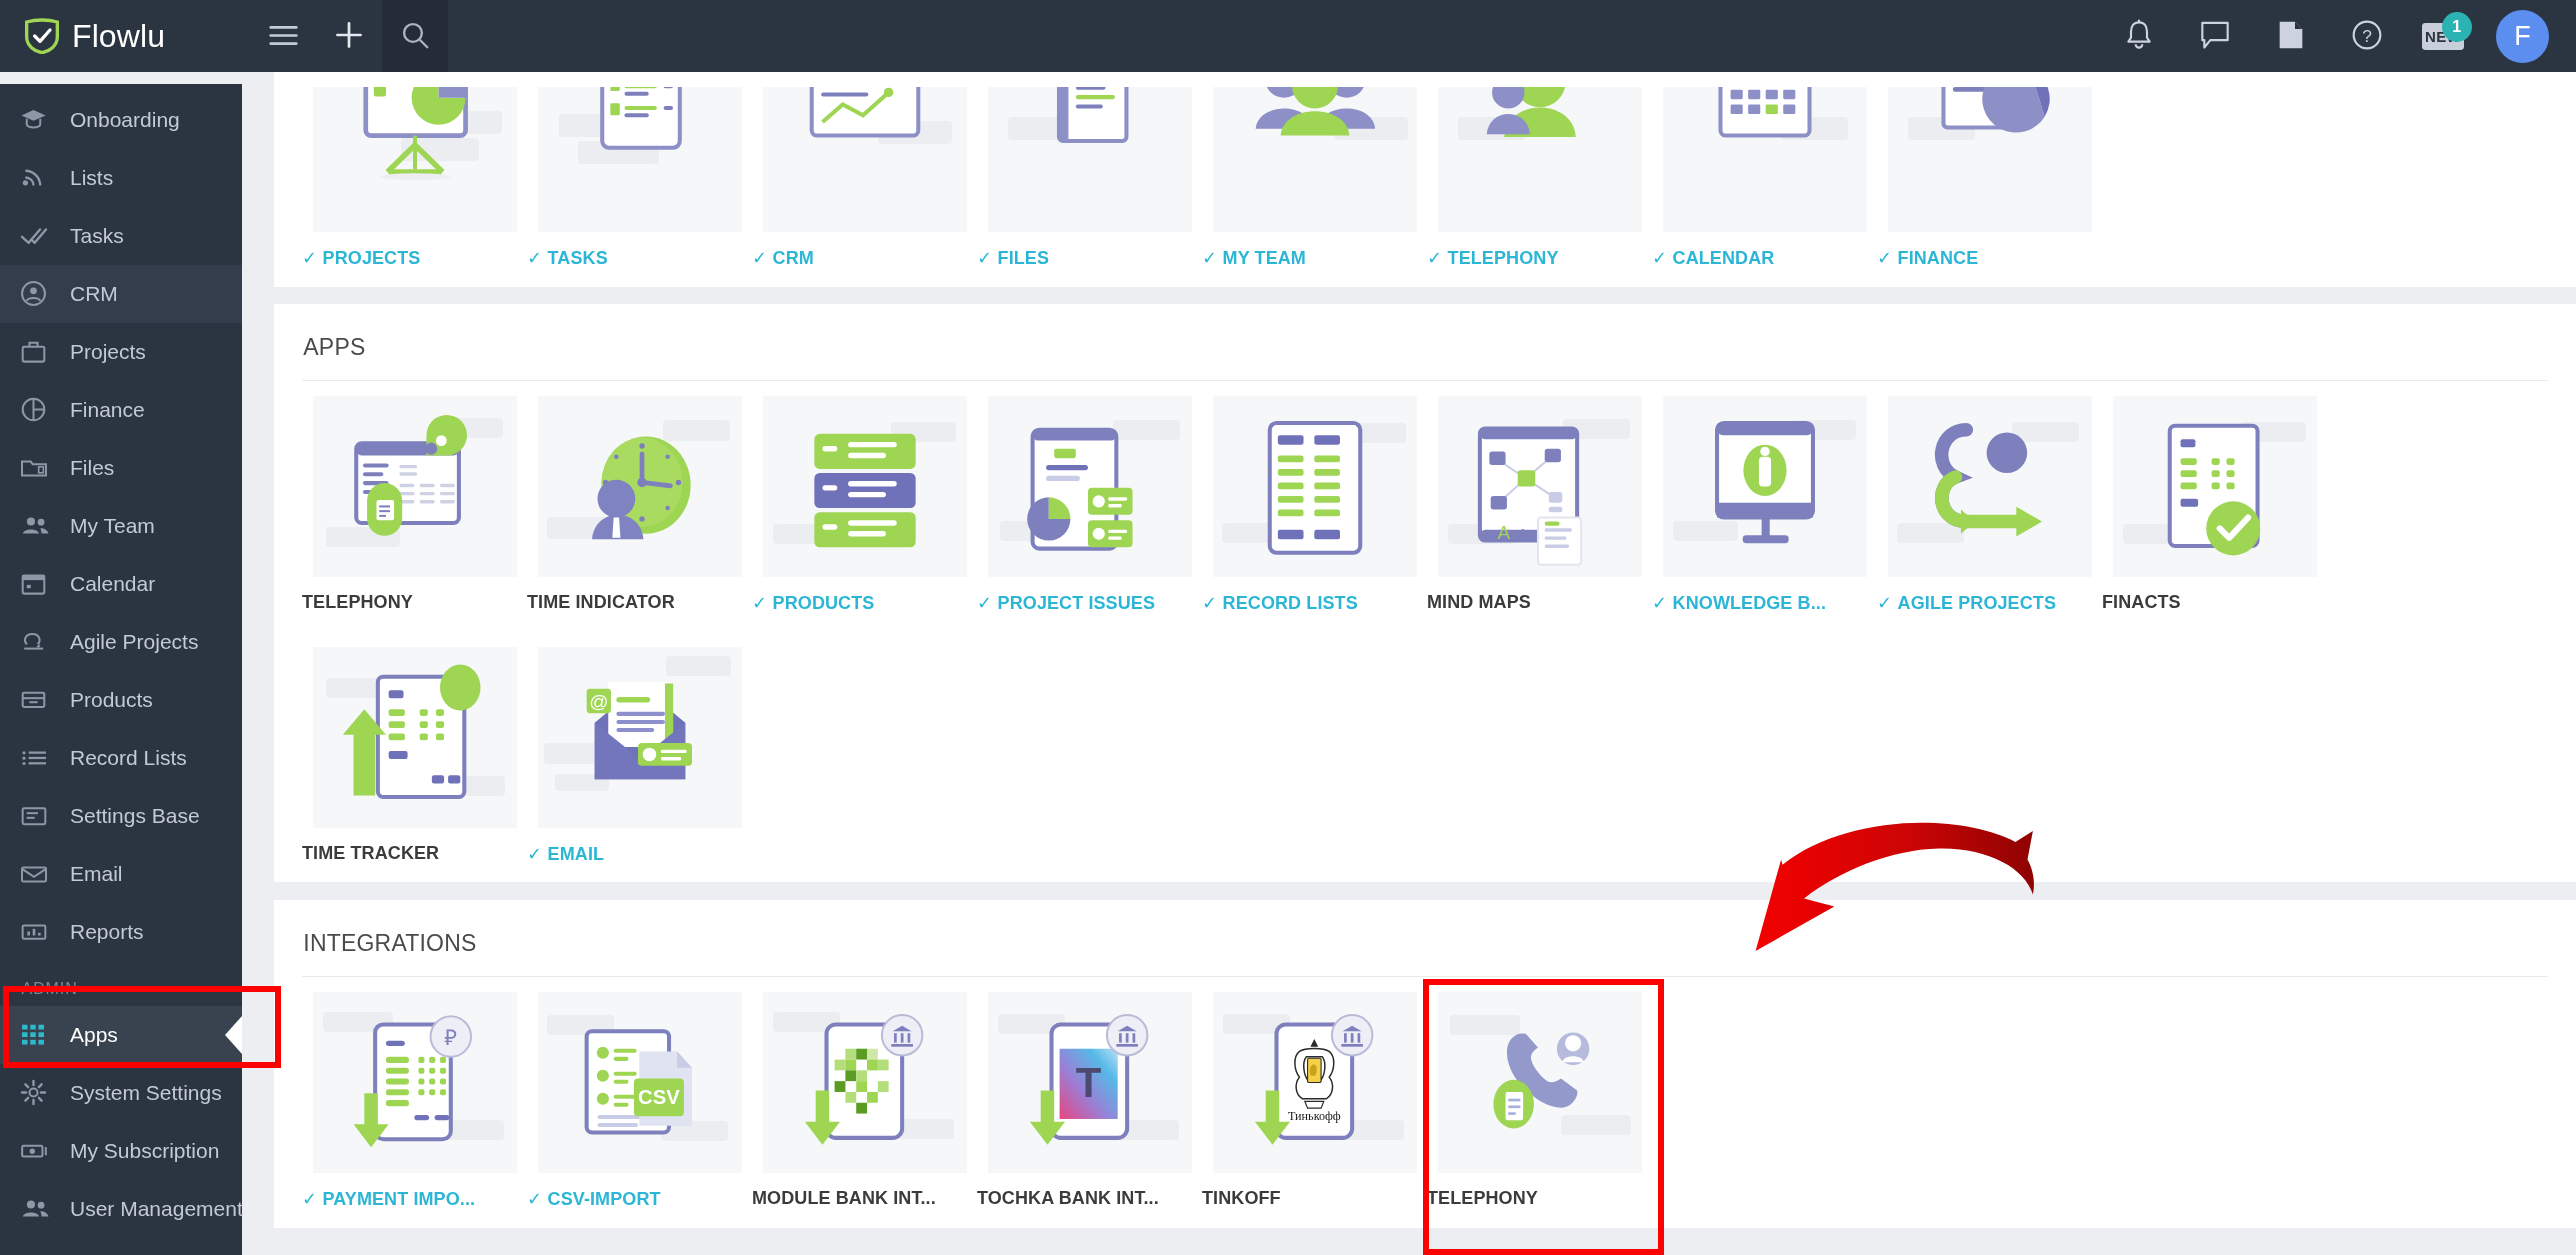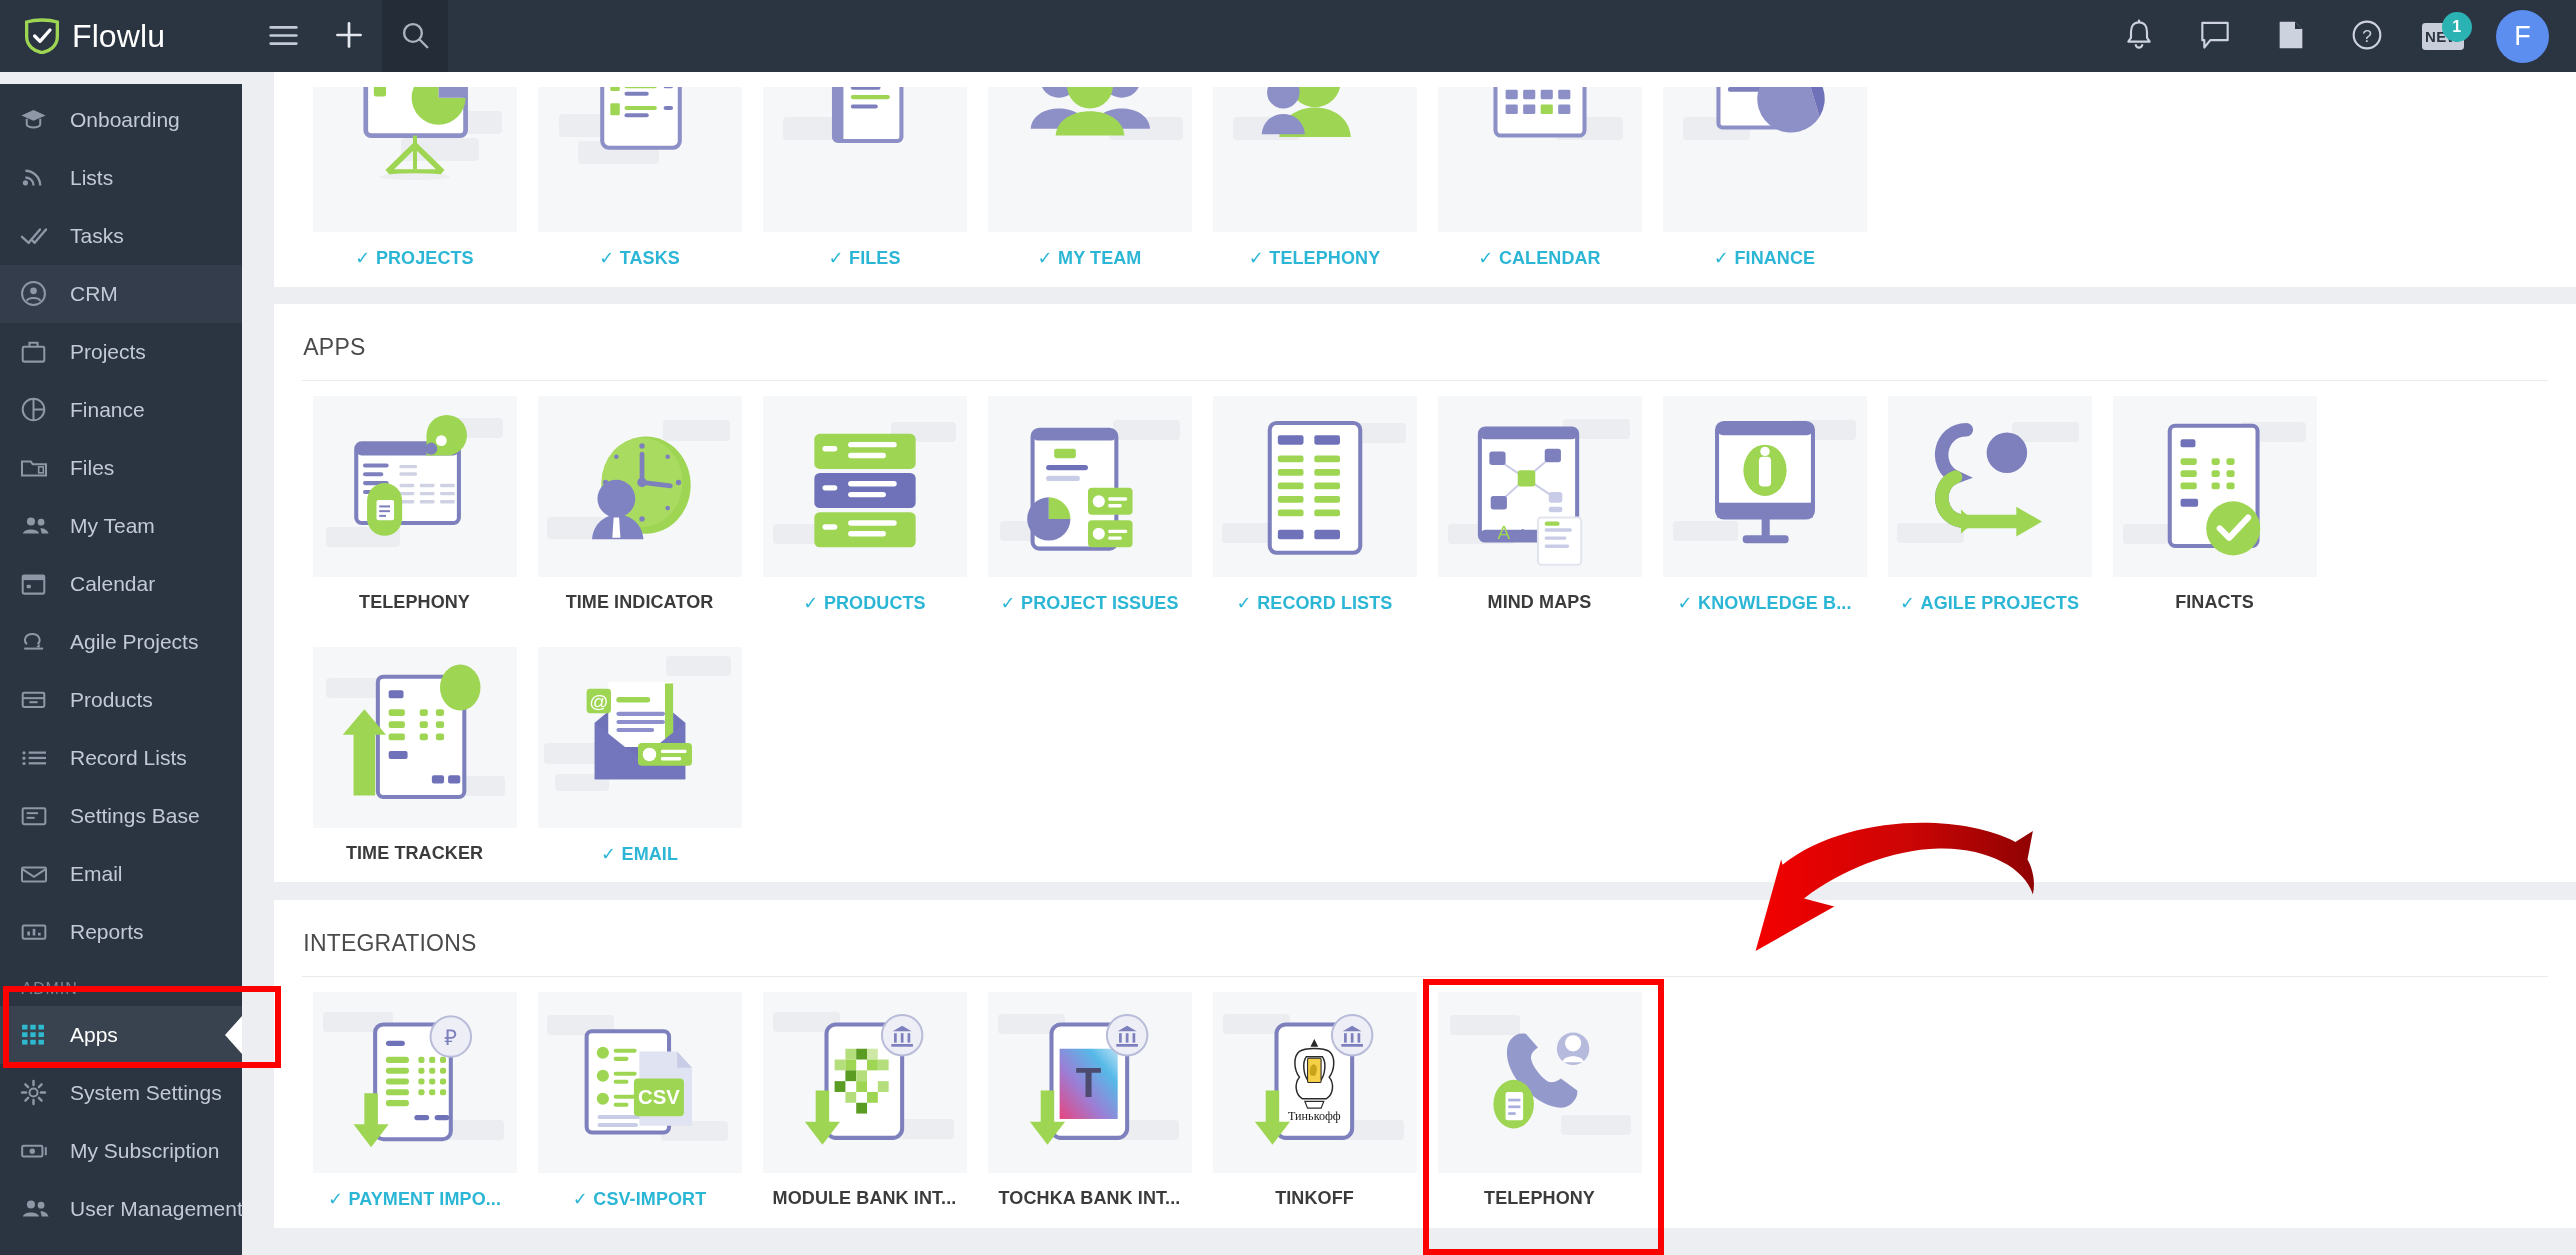--- a/index.html
+++ b/index.html
@@ -67,21 +67,21 @@
   .hr { height: 1.3px; background: #e9eaed; }
 
   .grid { display: flex; flex-wrap: wrap; }
   .tile { width: 225px; padding-top: 15px; cursor: pointer; position: relative; }
   .thumb {
     width: 204px; height: 181px; background: #f6f7f9; margin: 0 auto;
     position: relative; overflow: hidden;
   }
   .thumb.short { height: 145px; }
   .tlabel {
-    text-align: center; font-size: 18px; font-weight: 700; letter-spacing: 0.1px;
+    font-size: 18px; font-weight: 700; letter-spacing: 0.1px;
     padding: 15px 0 17.5px 0; color: #3b3b3b; white-space: nowrap;
     overflow: hidden; text-overflow: ellipsis;
   }
   .tlabel.on { color: #2bb6d6; }
   .chk { color: #2bb6d6; font-weight: 400; margin-right: 5.4px; }
 
   
   .blob { position: absolute; background: #ebedf1; border-radius: 4px; }
 
   
@@ -452,20 +452,36 @@
               <rect x="128" y="28" width="48" height="6" rx="3" fill="#9ed553"></rect>
               <rect x="128" y="39" width="36" height="6" rx="3" fill="#7d80bd"></rect>
               <rect x="186" y="28" width="14" height="6" rx="3" fill="#7d80bd"></rect>
             </svg>
           </div>
           <div class="tlabel on">
             <span class="chk">✓</span><span>TASKS</span>
           </div>
         </div>
 
+        <div class="tile">
+          <div class="thumb short">
+            <div class="blob" style="left:115px;top:34px;width:74px;height:23px;"></div>
+            <svg width="204" height="145" viewBox="0 0 302 215" style="position:absolute;left:0;top:0;">
+              <rect x="72" y="-50" width="158" height="122" rx="8" fill="#fff" stroke="#8d8fc7" stroke-width="6"></rect>
+              <rect x="86" y="-20" width="60" height="6" rx="3" fill="#9ed553"></rect>
+              <rect x="86" y="-6" width="90" height="6" rx="3" fill="#7d80bd"></rect>
+              <rect x="86" y="8" width="70" height="6" rx="3" fill="#7d80bd"></rect>
+              <polyline points="88,52 118,26 148,42 186,8" fill="none" stroke="#9ed553" stroke-width="6"></polyline>
+              <circle cx="186" cy="8" r="7" fill="#9ed553"></circle>
+            </svg>
+          </div>
+          <div class="tlabel on">
+            <span class="chk">✓</span><span>CRM</span>
+          </div>
+        </div>
 
         <div class="tile">
           <div class="thumb short">
             <div class="blob" style="left:20px;top:30px;width:74px;height:23px;"></div>
             <svg width="204" height="145" viewBox="0 0 302 215" style="position:absolute;left:0;top:0;">
               <rect x="105" y="-52" width="100" height="132" rx="6" fill="#fff" stroke="#8d8fc7" stroke-width="6"></rect>
               <rect x="105" y="-52" width="14" height="132" fill="#8d8fc7"></rect>
               <rect x="130" y="-30" width="58" height="6" rx="3" fill="#7d80bd"></rect>
               <rect x="130" y="-16" width="58" height="6" rx="3" fill="#7d80bd"></rect>
               <rect x="130" y="-2" width="44" height="6" rx="3" fill="#7d80bd"></rect>

